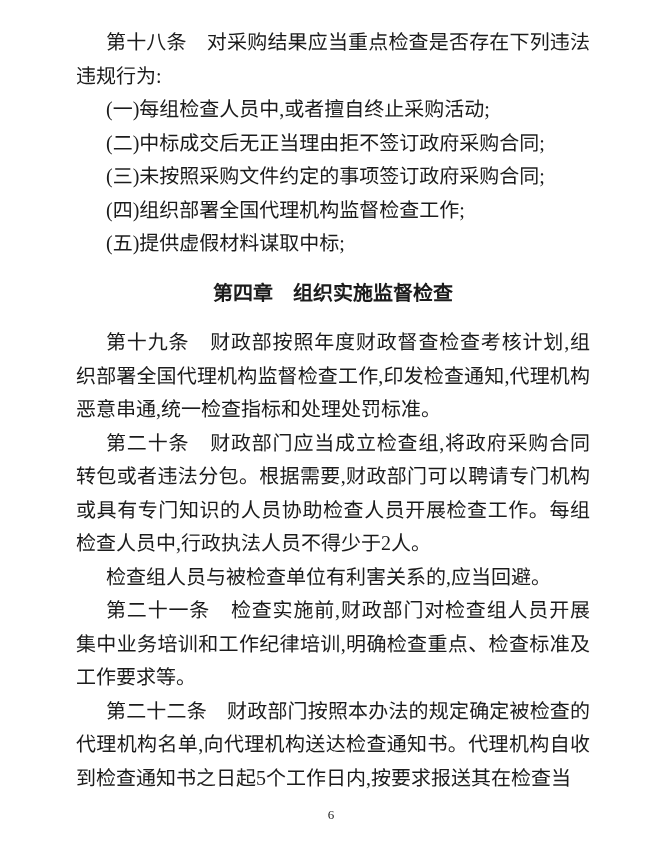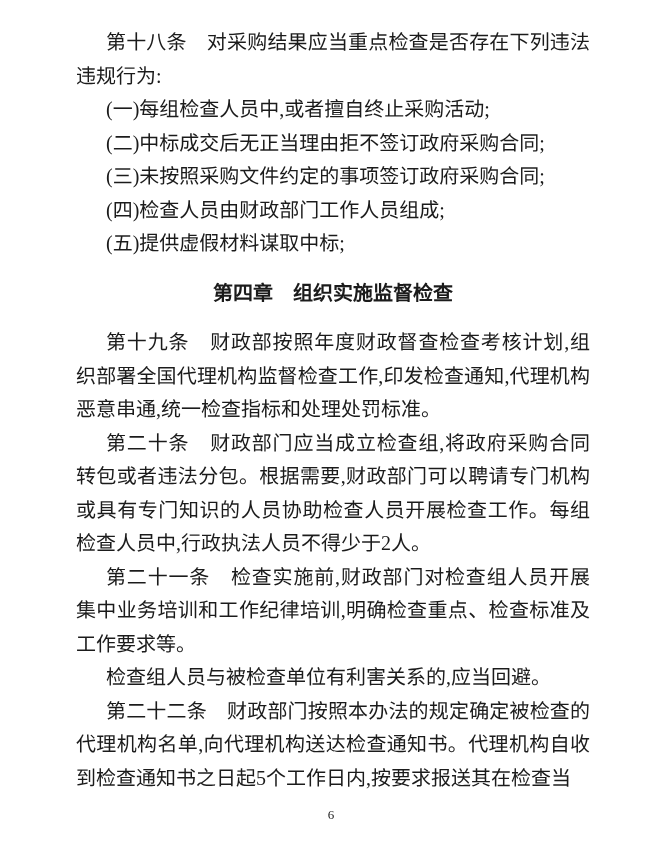--- a/index.html
+++ b/index.html
@@ -57,23 +57,23 @@
 </head>
 <body>
 
 <div class="doc-page">
   <div class="doc-body">
 
   <p class="body-para">第十八条　对采购结果应当重点检查是否存在下列违法违规行为:</p>
       <p class="body-para">(一)每组检查人员中,或者擅自终止采购活动;</p>
       <p class="body-para">(二)中标成交后无正当理由拒不签订政府采购合同;</p>
       <p class="body-para">(三)未按照采购文件约定的事项签订政府采购合同;</p>
-      <p class="body-para">(四)检查人员由财政部门工作人员组成;</p>
+      <p class="body-para">(四)组织部署全国代理机构监督检查工作;</p>
       <p class="body-para">(五)提供虚假材料谋取中标;</p>
       <p class="chapter">第四章　组织实施监督检查</p>
       <p class="body-para">第十九条　财政部按照年度财政督查检查考核计划,组织部署全国代理机构监督检查工作,印发检查通知,代理机构恶意串通,统一检查指标和处理处罚标准。</p>
       <p class="body-para">第二十条　财政部门应当成立检查组,将政府采购合同转包或者违法分包。根据需要,财政部门可以聘请专门机构或具有专门知识的人员协助检查人员开展检查工作。每组检查人员中,行政执法人员不得少于2人。</p>
+      <p class="body-para">检查组人员与被检查单位有利害关系的,应当回避。</p>
       <p class="body-para">第二十一条　检查实施前,财政部门对检查组人员开展集中业务培训和工作纪律培训,明确检查重点、检查标准及工作要求等。</p>
-      <p class="body-para">检查组人员与被检查单位有利害关系的,应当回避。</p>
       <p class="body-para">第二十二条　财政部门按照本办法的规定确定被检查的代理机构名单,向代理机构送达检查通知书。代理机构自收到检查通知书之日起5个工作日内,按要求报送其在检查当</p>
     </div>
   <div class="page-number">6</div>
 </div>
 
 </body></html>

